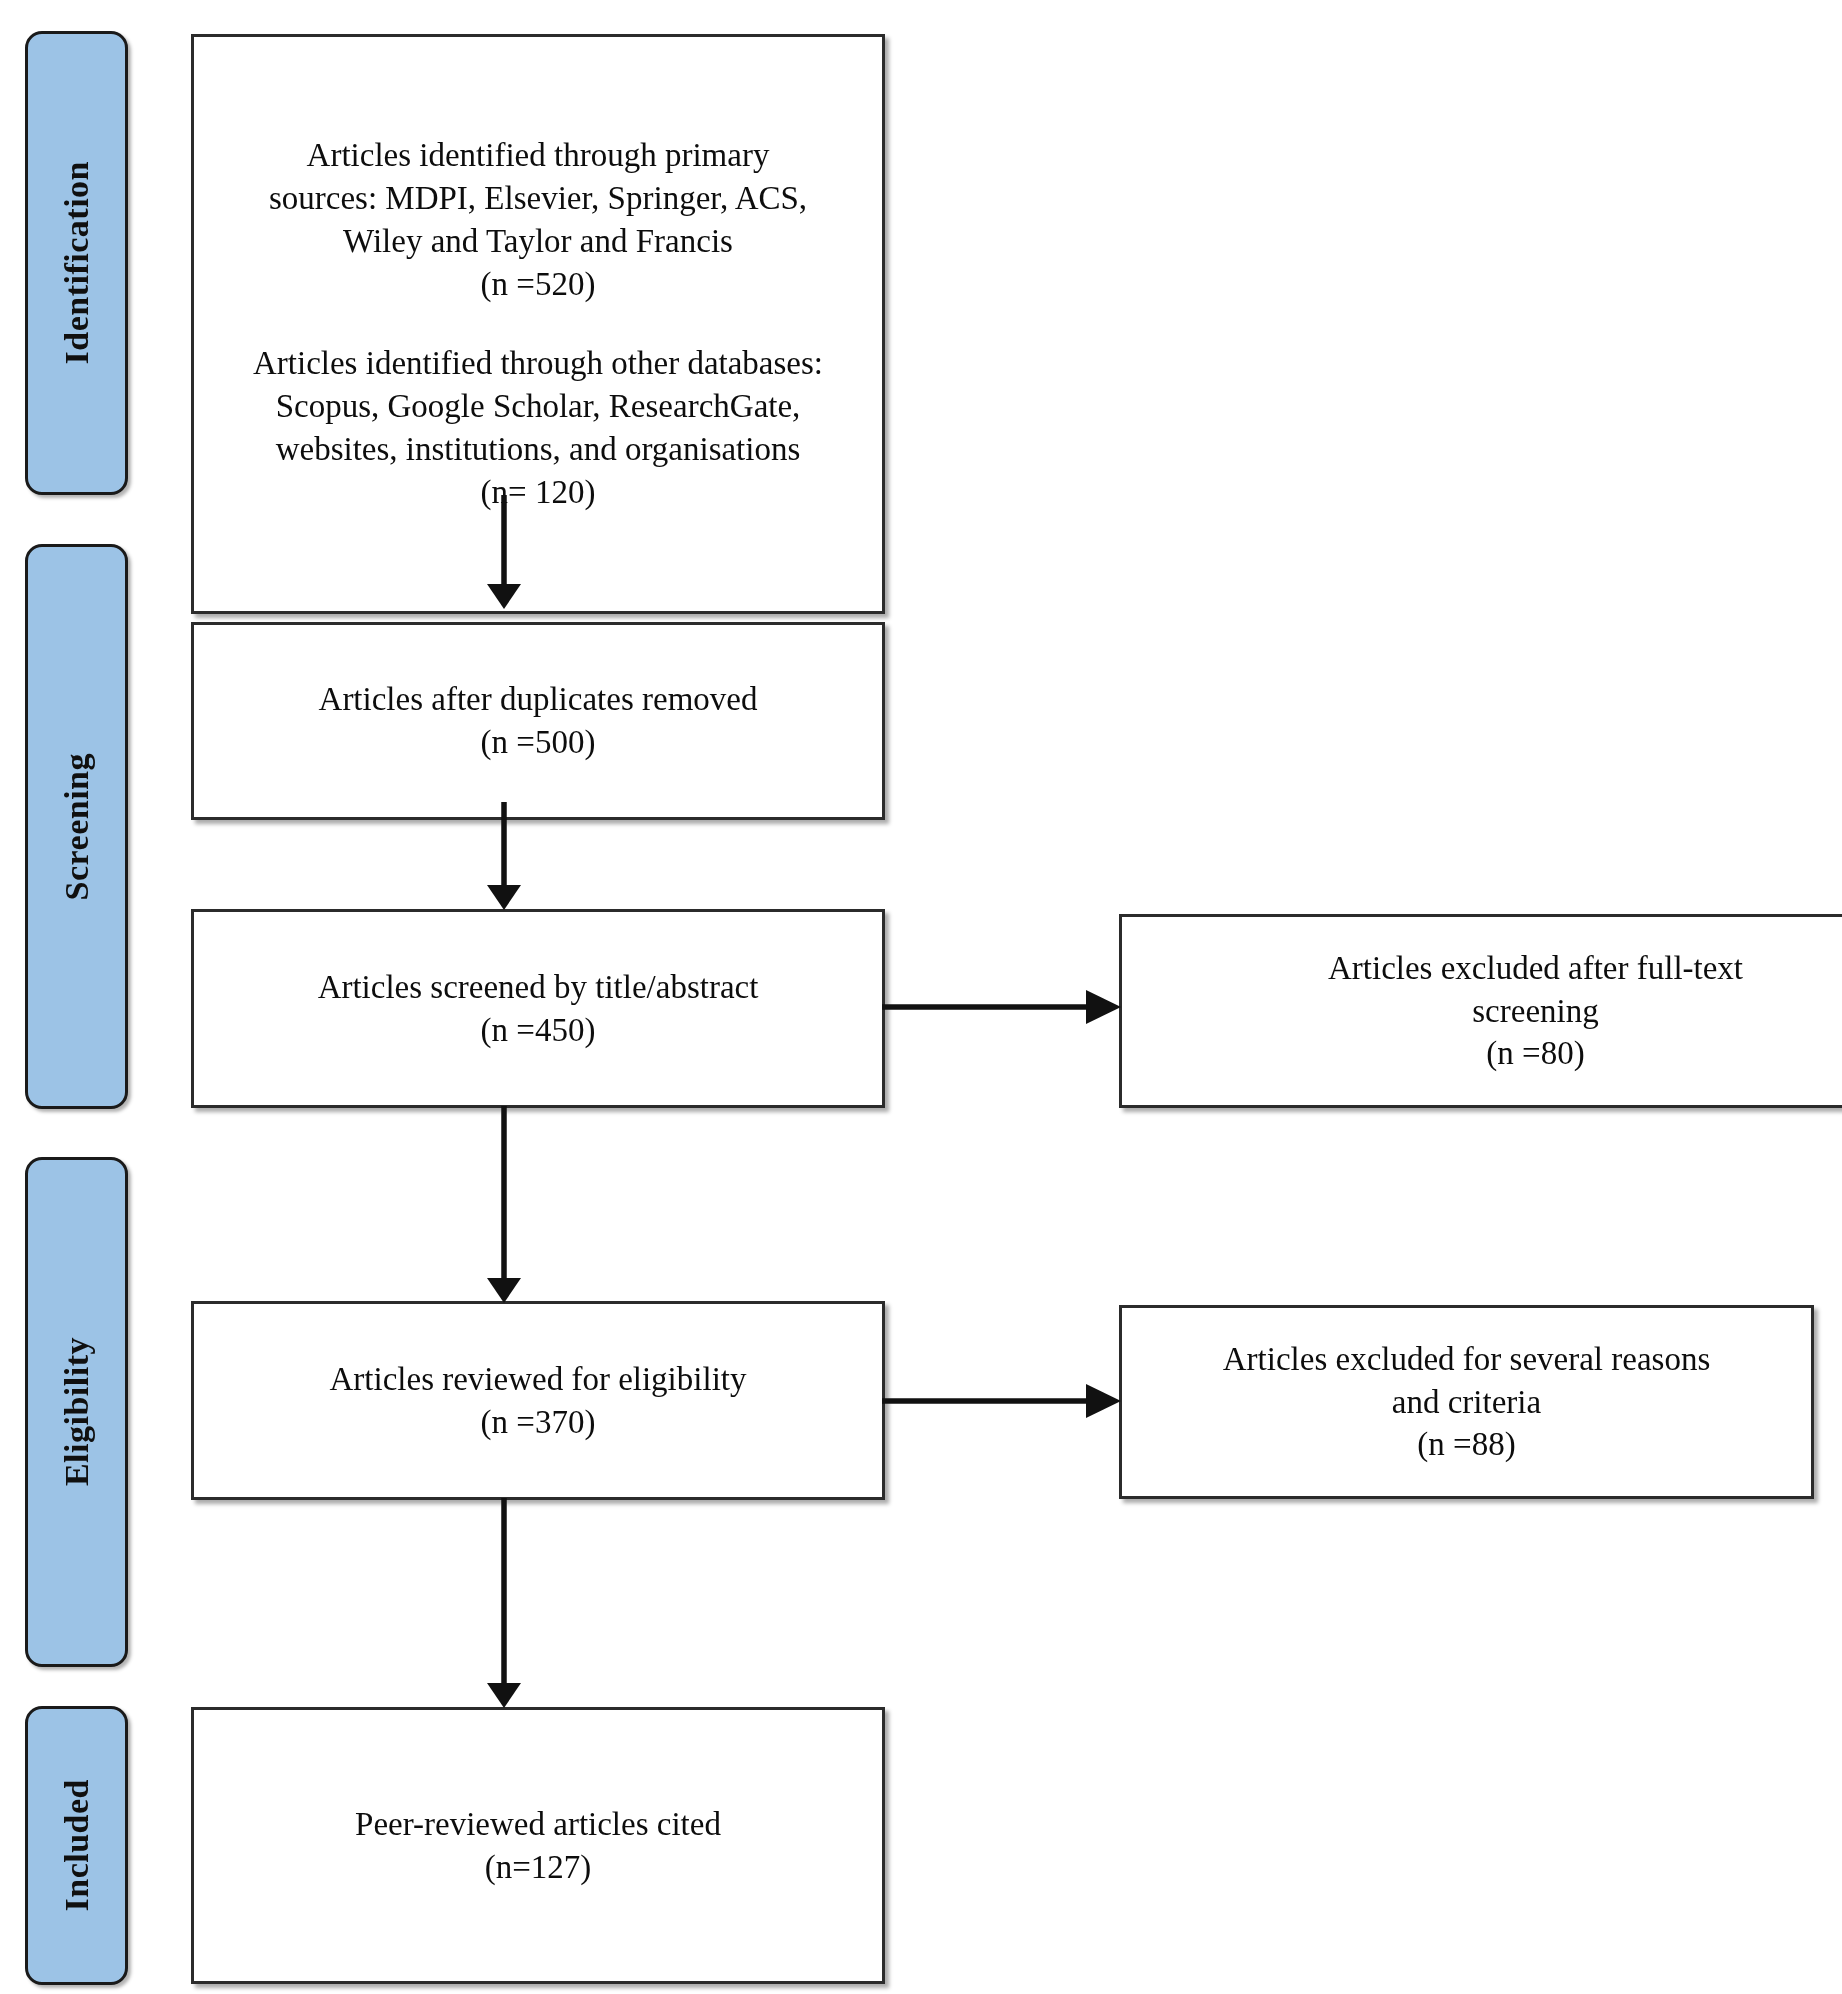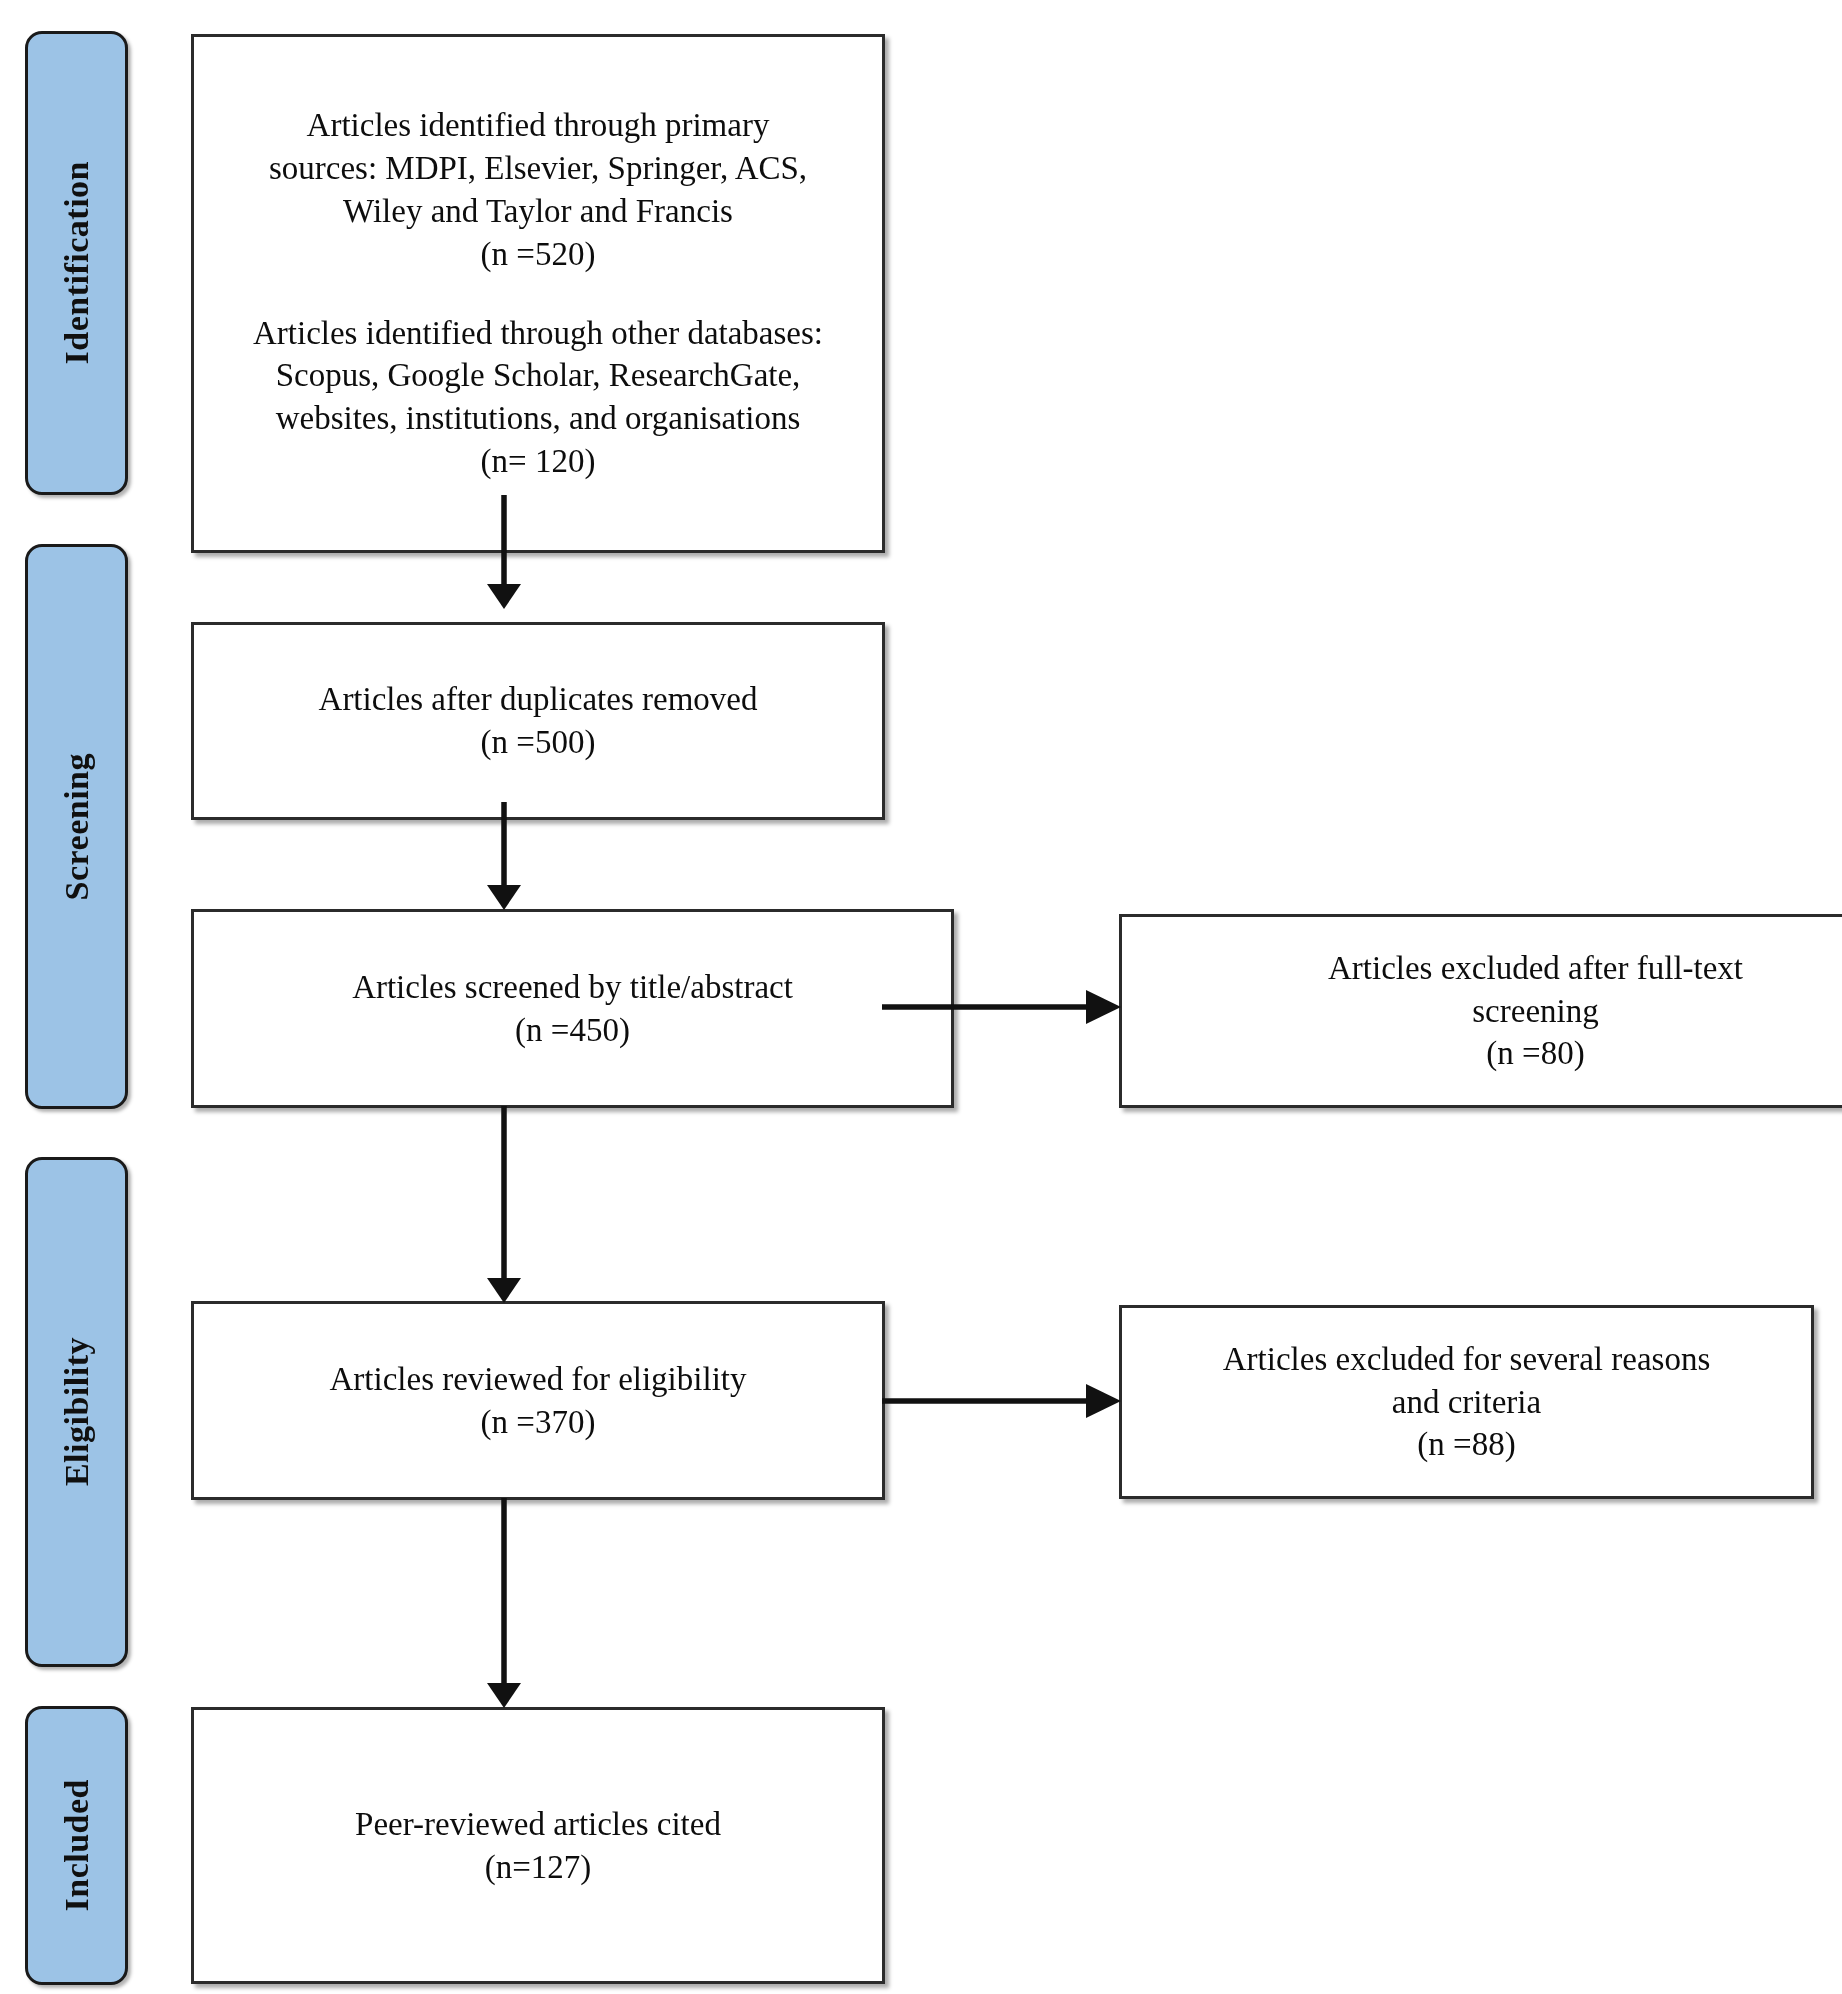--- a/index.html
+++ b/index.html
@@ -93,37 +93,37 @@
   </div>
 
   <div class="stage-band" style="left:25px; top:1157px; width:103px; height:510px;">
     <span class="stage-label">Eligibility</span>
   </div>
 
   <div class="stage-band" style="left:25px; top:1706px; width:103px; height:279px;">
     <span class="stage-label">Included</span>
   </div>
 
-  <div class="node-box" style="left:191px; top:34px; width:694px; height:519px;">
+  <div class="node-box" style="left:191px; top:34px; width:694px; height:580px;">
     <div class="node-text">Articles identified through primary
 sources: MDPI, Elsevier, Springer, ACS,
 Wiley and Taylor and Francis
 (n =520)</div>
     <div class="node-text">Articles identified through other databases:
 Scopus, Google Scholar, ResearchGate,
 websites, institutions, and organisations
 (n= 120)</div>
   </div>
 
   <div class="node-box" style="left:191px; top:622px; width:694px; height:198px;">
     <div class="node-text">Articles after duplicates removed
 (n =500)</div>
   </div>
 
-  <div class="node-box" style="left:191px; top:909px; width:763px; height:199px;">
+  <div class="node-box" style="left:191px; top:909px; width:694px; height:199px;">
     <div class="node-text">Articles screened by title/abstract
 (n =450)</div>
   </div>
 
   <div class="node-box" style="left:191px; top:1301px; width:694px; height:199px;">
     <div class="node-text">Articles reviewed for eligibility
 (n =370)</div>
   </div>
 
   <div class="node-box" style="left:191px; top:1707px; width:694px; height:277px;">

